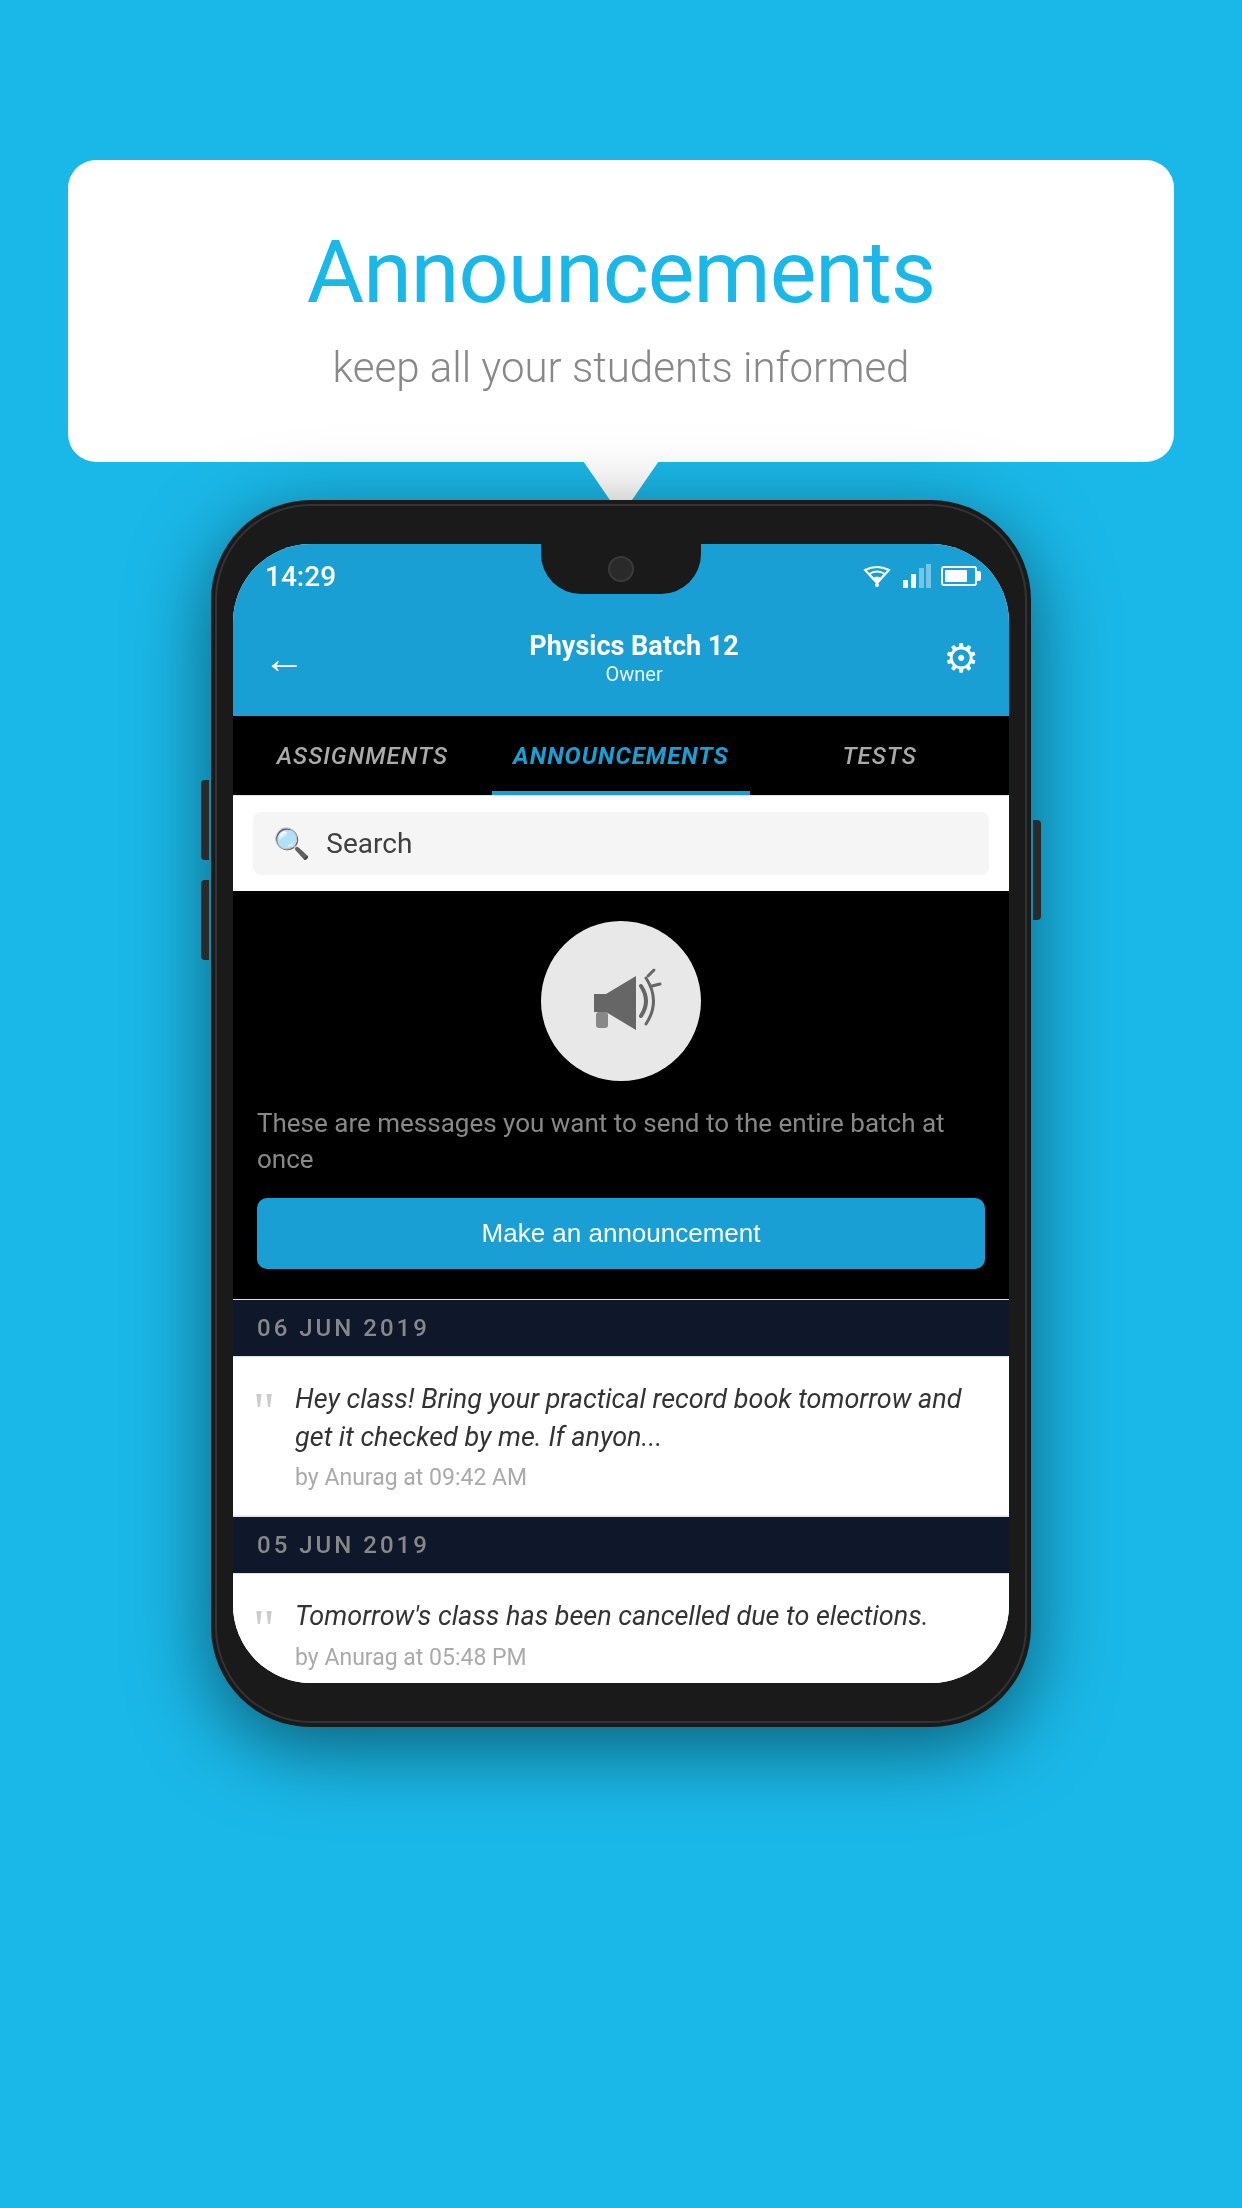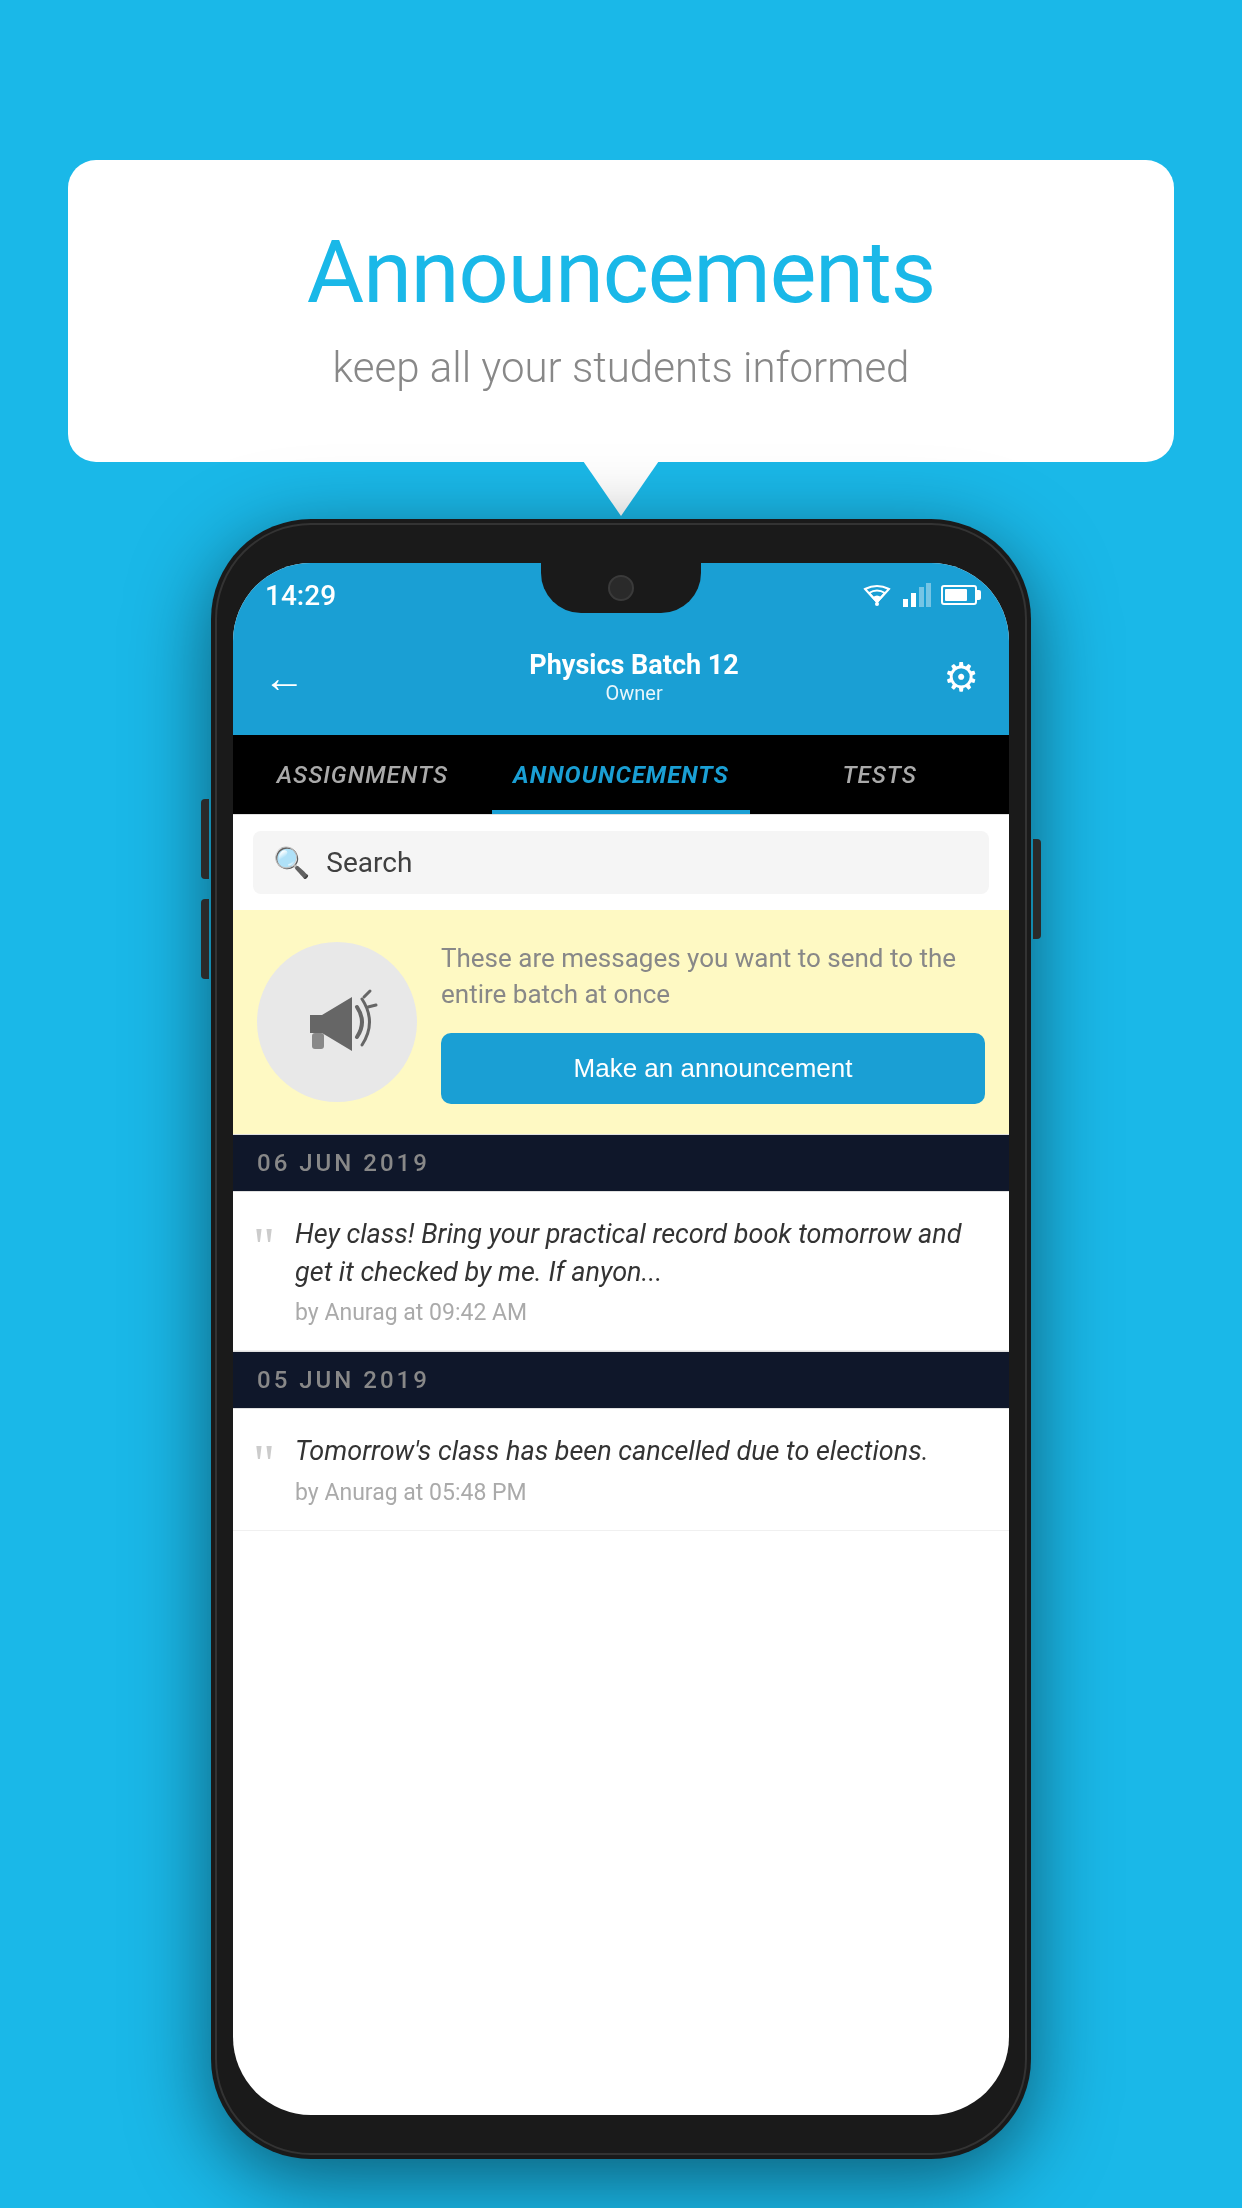--- a/index.html
+++ b/index.html
@@ -52,25 +52,25 @@
 
     .speech-bubble-subtitle {
       font-size: 42px;
       color: #888;
       font-weight: 300;
     }
 
     
     .phone-container {
       position: absolute;
-      top: 519px;
+      top: 500px;
       left: 50%;
       transform: translateX(-50%);
       width: 820px;
-      height: 1640px;
+      height: 1227px;
     }
 
     .phone-body {
       position: absolute;
       top: 0;
       left: 0;
       right: 0;
       bottom: 0;
       background: #1a1a1a;
       border-radius: 100px;
@@ -310,25 +310,26 @@
       font-size: 30px;
     }
 
     .search-placeholder {
       color: #404040;
       font-size: 28px;
     }
 
     
     .announcement-promo {
-      background: #fef9c3;
+      background: #000000;
       padding: 30px 24px;
       display: flex;
       align-items: center;
       gap: 24px;
+      flex-direction: column;
     }
 
     .promo-icon-circle {
       width: 160px;
       height: 160px;
       min-width: 160px;
       background: #e8e8e8;
       border-radius: 50%;
       display: flex;
       align-items: center;

